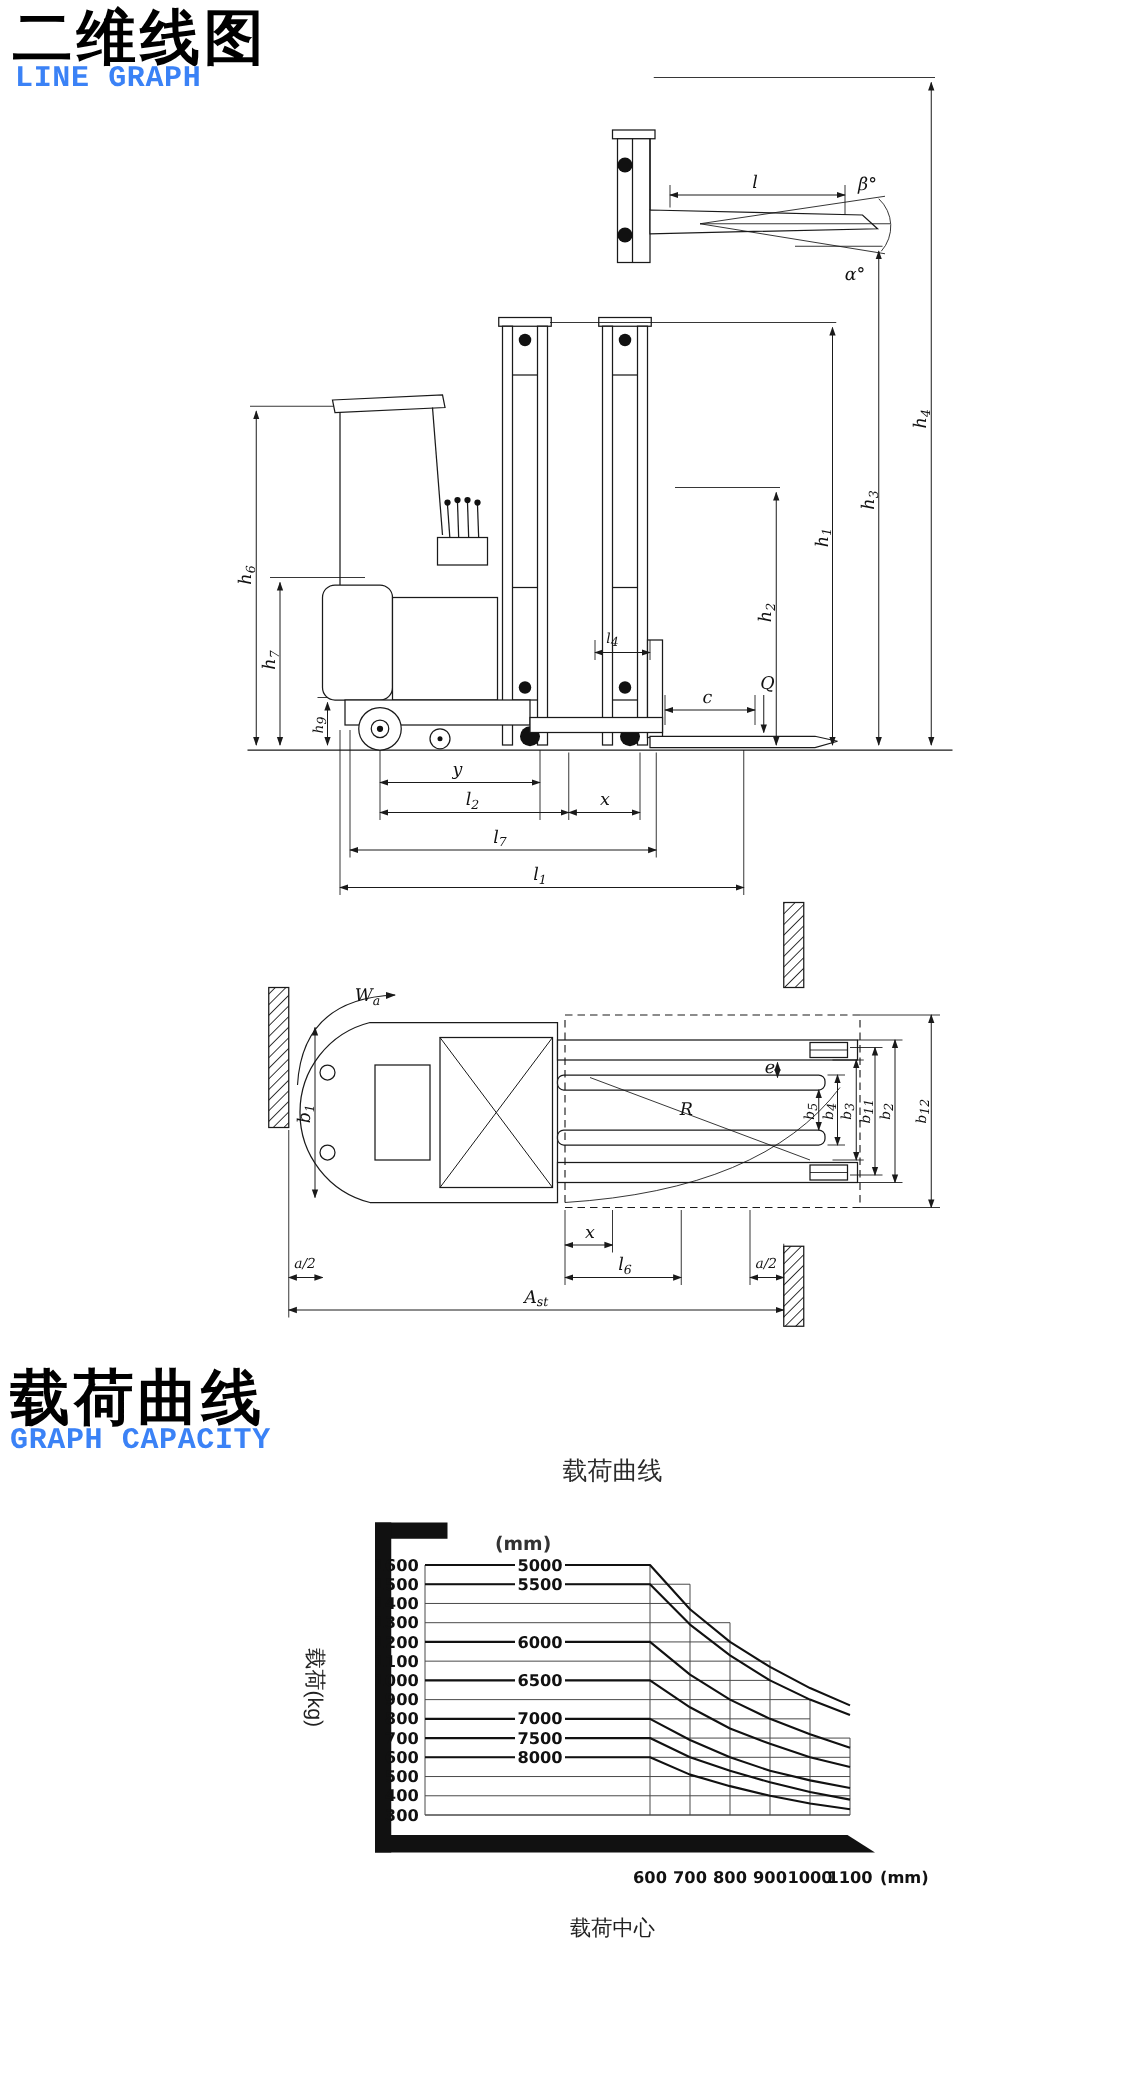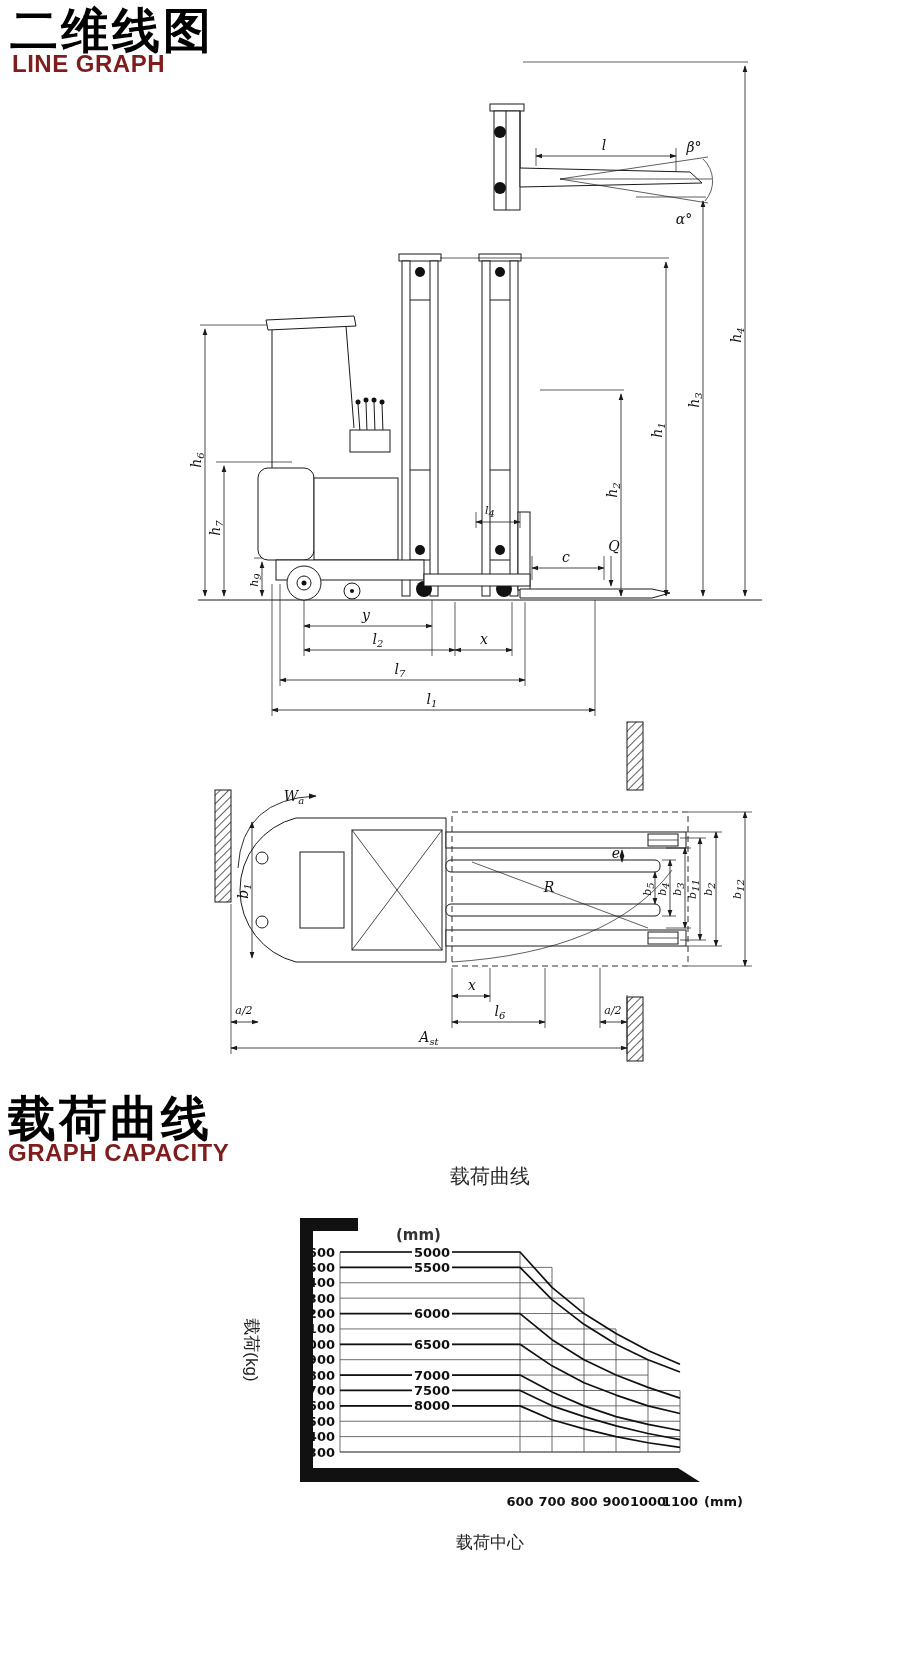--- a/index.html
+++ b/index.html
@@ -1,21 +1,21 @@
 <!DOCTYPE html>
 <html><head>
 <meta charset="utf-8">
 <style>
   *{margin:0;padding:0;box-sizing:border-box}
   html,body{background:#fff}
   body{width:900px;height:1670px;font-family:"Liberation Sans",sans-serif;position:relative;overflow:hidden}
   .page{position:relative;width:900px;height:1670px;background:#fff}
   .abs{position:absolute}
   .hdr-zh{font-weight:bold;font-size:48px;line-height:1.05;color:#000000;letter-spacing:3px;font-family:"Liberation Sans",sans-serif}
-  .hdr-en{font-weight:bold;font-size:24px;color:#7f1d1d;letter-spacing:.5px;font-family:Liberation Sans, sans-serif}
+  .hdr-en{font-weight:bold;font-size:24px;color:#3b82f6;letter-spacing:.5px;font-family:Liberation Mono, monospace}
   .chart-title{top:1163px;left:80px;width:820px;text-align:center;font-size:20px;color:#2b2b2b}
   svg{display:block}
   svg text.dim{font-family:"DejaVu Serif",serif;font-style:italic;font-size:14px;fill:#111;stroke:none}
   svg text.dim .sub{font-size:10px}
   svg text.small{font-size:11px}
   svg text.tick{font-family:"DejaVu Sans",sans-serif;font-weight:700;font-size:13px;fill:#111;stroke:none}
   svg text.cn{font-family:"Liberation Sans",sans-serif;font-size:17px;fill:#222;stroke:none}
   svg text.unit{font-family:"DejaVu Sans",sans-serif;font-weight:700;font-size:15px;fill:#333;stroke:none}
 </style>
 </head>

